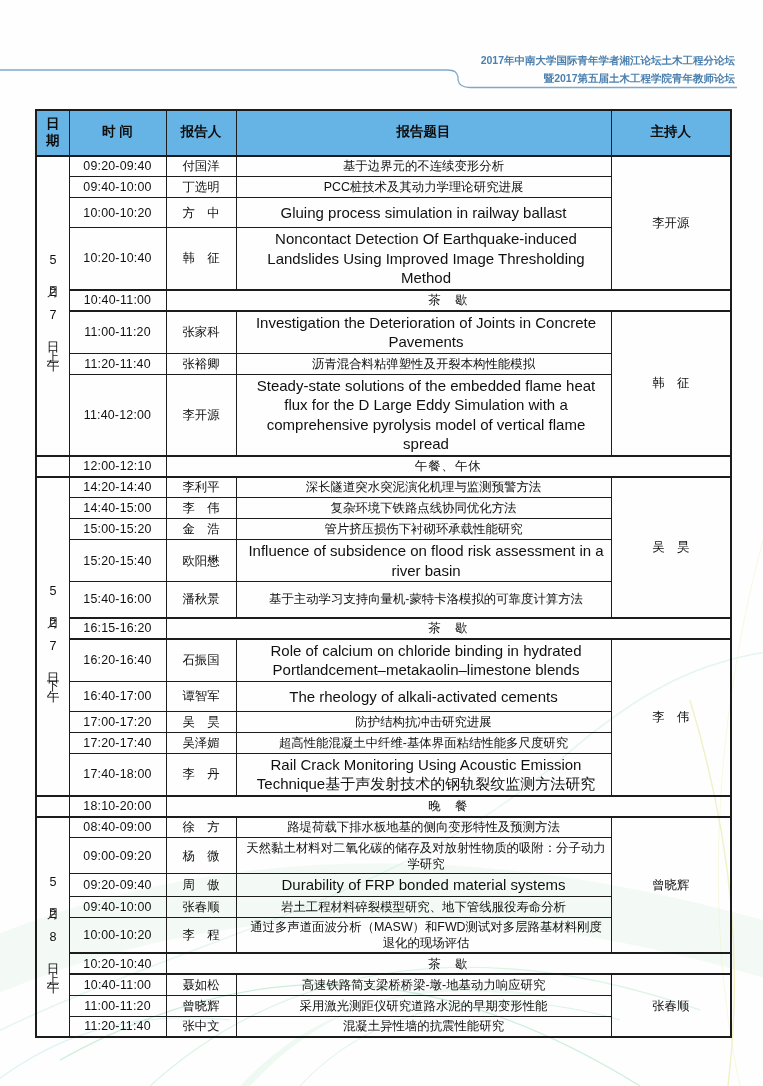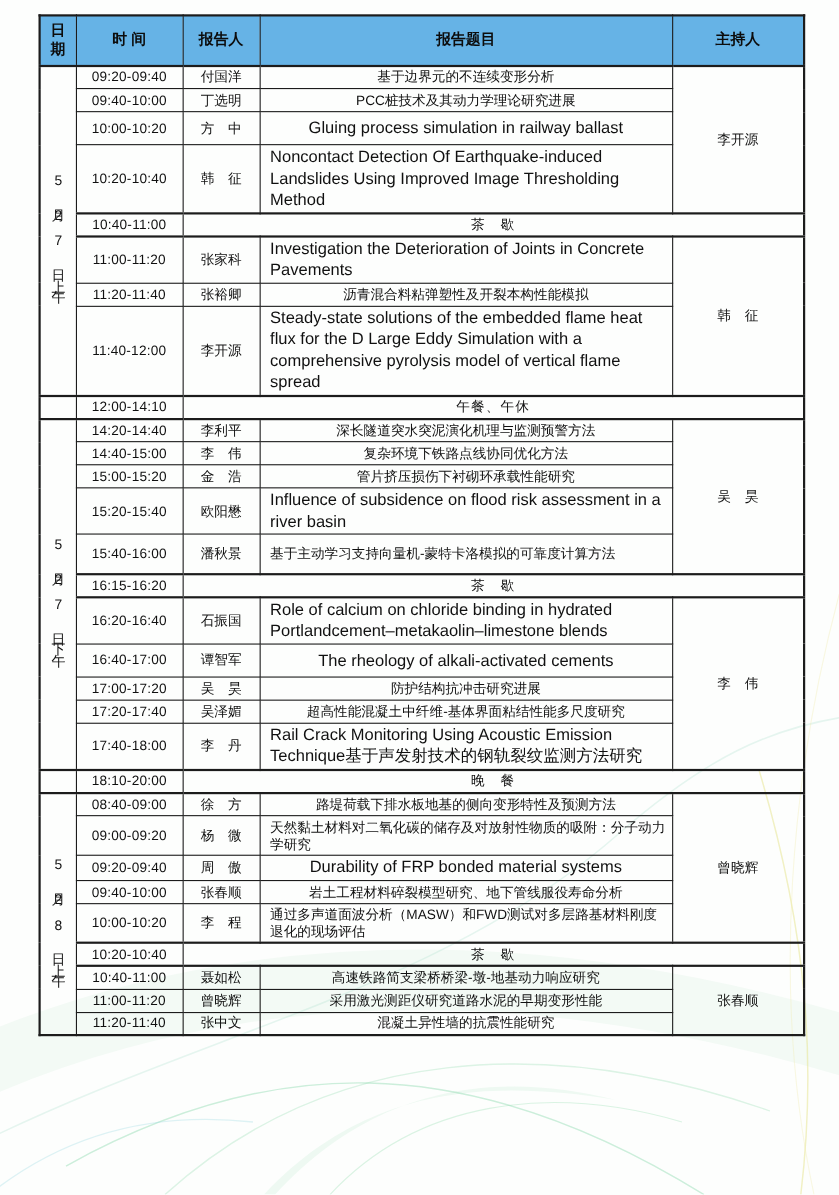--- a/index.html
+++ b/index.html
@@ -25,21 +25,21 @@
 
   
   .sched{border-collapse:collapse;margin:13px 0 0 35px;width:695px;table-layout:fixed;
     border:2px solid #1c1c1c;background:transparent;}
   .sched th,.sched td{border:1px solid #1c1c1c;vertical-align:middle;}
   .sched thead th{background:#66b3e6;font-weight:bold;font-size:13.5px;color:#0c0c0c;
     padding:5px 1px;border-bottom-width:2px;text-align:center;line-height:1.25;}
   .sched thead th.th-date{word-break:break-all;padding:5px 8px;}
   .sched td{font-size:12.4px;text-align:center;padding:1px 4px;line-height:1.3;color:#101010;}
   .c-time{font-size:12.6px;letter-spacing:.2px;margin-left:46px;}
-  .c-title.left{text-align:left;padding-left:9px;}
+  .c-title.left{text-align:center;padding-left:9px;}
   .c-title.en{font-size:15px;}
   .c-host{font-size:12.6px;}
   .c-date{padding:0;}
   .vtext{writing-mode:vertical-rl;text-orientation:upright;margin:0 auto;
     font-size:12.6px;line-height:1;letter-spacing:9px;}
   .rh1{height:21px;}
   .rh2{height:30px;}
   .rh3{height:36px;}
   .rh4{height:50px;}
   tr.brk td{border-top:2px solid #1c1c1c;border-bottom:2px solid #1c1c1c;}
@@ -57,20 +57,27 @@
   <path d="M150,1086 C300,950 500,940 700,1010" stroke="rgba(159,224,184,0.35)" stroke-width="1.2" fill="none"></path>
   <path d="M240,1086 C330,990 440,980 560,1000 C450,972 340,988 250,1086 Z" fill="rgba(140,220,170,0.13)"></path>
   <path d="M300,1086 C380,1000 500,985 620,1020" stroke="rgba(140,220,170,0.3)" stroke-width="1" fill="none"></path>
   <path d="M690,700 C735,850 742,970 728,1086" stroke="rgba(230,227,138,0.5)" stroke-width="1.3" fill="none"></path>
   <path d="M763,540 C720,700 700,900 740,1086" stroke="rgba(240,234,176,0.35)" stroke-width="1" fill="none"></path>
   <path d="M-10,1086 C60,1030 140,1010 230,1020" stroke="rgba(150,215,225,0.3)" stroke-width="1.2" fill="none"></path>
 </svg>
 
 <div class="content">
 
+  <div class="hdr">
+    <div class="hdr-line hdr-line1">2017年中南大学国际青年学者湘江论坛土木工程分论坛</div>
+    <div class="hdr-line hdr-line2">暨2017第五届土木工程学院青年教师论坛</div>
+    <svg class="hdr-rule" viewBox="0 0 763 26" xmlns="http://www.w3.org/2000/svg">
+      <path d="M0,4 H447 C455,4 457,6.5 458,11 L458,14 C459,19.5 463,21.5 470,21.5 H737" stroke="#7fa8cd" stroke-width="1.3" fill="none"></path>
+    </svg>
+  </div>
 
 
   <table class="sched">
     <colgroup>
       <col style="width:33px">
         <col style="width:97px">
         <col style="width:70px">
         <col style="width:375px">
         <col style="width:120px">
     </colgroup>
@@ -123,21 +130,21 @@
         <td class="c-speaker">张裕卿</td>
         <td class="c-title">沥青混合料粘弹塑性及开裂本构性能模拟</td>
       </tr>
       <tr class="rh4">
         <td class="c-time">11:40-12:00</td>
         <td class="c-speaker">李开源</td>
         <td class="c-title en left">Steady-state solutions of the embedded flame heat flux for the D Large Eddy Simulation with a comprehensive pyrolysis model of vertical flame spread</td>
       </tr>
       <tr class="rh1 brk">
         <td class="c-date"></td>
-        <td class="c-time">12:00-14:10</td>
+        <td class="c-time">12:00-12:10</td>
         <td class="brkcell" colspan="3">午餐、午休</td>
       </tr>
       <tr class="rh1">
         <td class="c-date" rowspan="11">
             <div class="vtext">5月27日下午</div>
           </td>
         <td class="c-time">14:20-14:40</td>
         <td class="c-speaker">李利平</td>
         <td class="c-title">深长隧道突水突泥演化机理与监测预警方法</td>
         <td class="c-host" rowspan="5">吴　昊</td>

